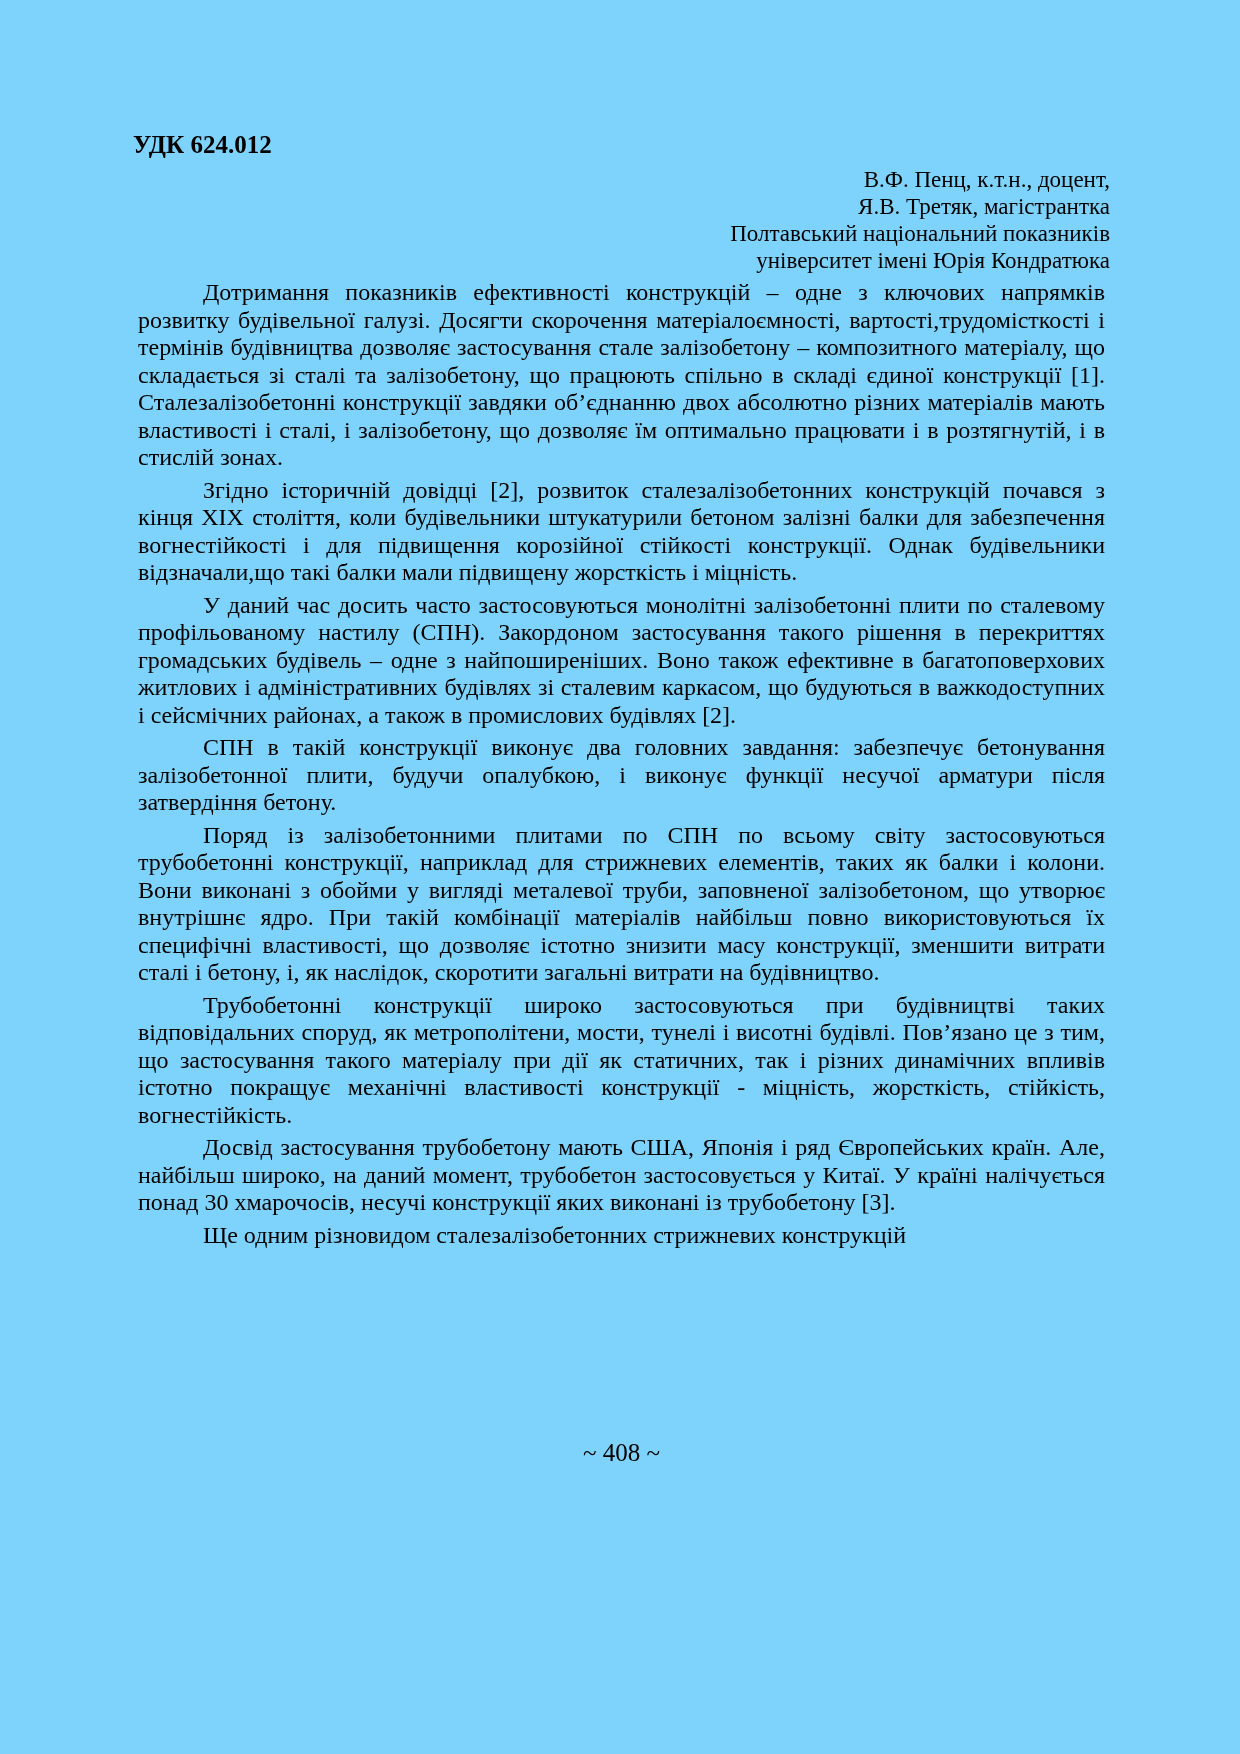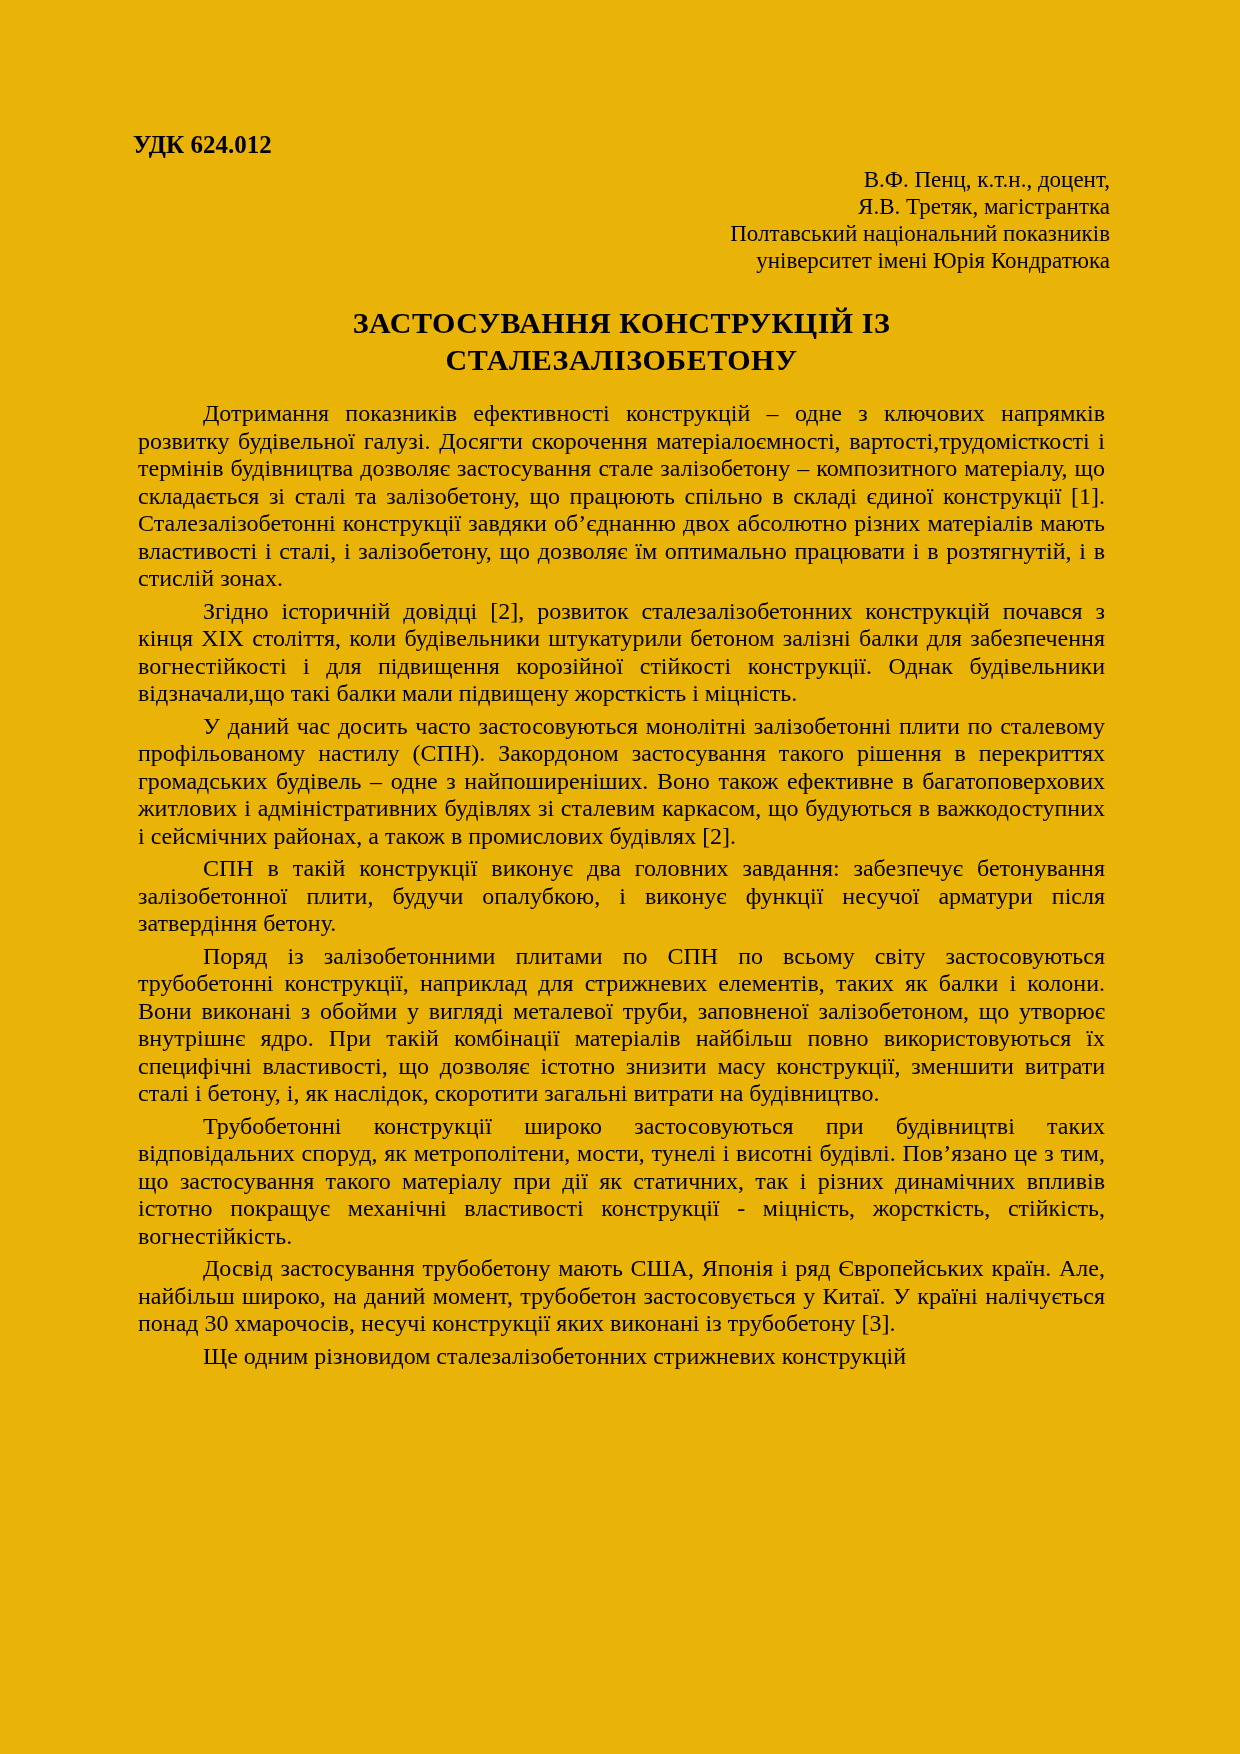--- a/index.html
+++ b/index.html
@@ -2,21 +2,21 @@
 <html><head>
 <meta charset="utf-8">
 <style>
   * { box-sizing: border-box; }
   html, body { margin: 0; padding: 0; background: #ffffff; }
   .page {
     position: relative;
     width: 1240px;
     height: 1754px;
     margin: 0 auto;
-    background: #eab308;
+    background: #7dd3fc;
     color: #000000;
     font-family: "Liberation Serif", "DejaVu Serif", serif;
     padding: 130px 130px 0 133px;
     overflow: hidden;
   }
   .udc {
     font-weight: bold;
     font-size: 25px;
     line-height: 30px;
     text-align: left;
@@ -61,30 +61,27 @@
 
   <div class="udc">УДК 624.012</div>
 
   <div class="authors">
     <div>В.Ф. Пенц, к.т.н., доцент,</div>
     <div>Я.В. Третяк, магістрантка</div>
     <div>Полтавський національний показників</div>
     <div>університет імені Юрія Кондратюка</div>
   </div>
 
-  <h1 class="paper-title">
-    <span>ЗАСТОСУВАННЯ КОНСТРУКЦІЙ ІЗ</span><br>
-    <span>СТАЛЕЗАЛІЗОБЕТОНУ</span>
-  </h1>
 
   <div class="body-text">
     <p>Дотримання показників ефективності конструкцій – одне з ключових напрямків розвитку будівельної галузі. Досягти скорочення матеріалоємності, вартості,трудомісткості і термінів будівництва дозволяє застосування стале залізобетону – композитного матеріалу, що складається зі сталі та залізобетону, що працюють спільно в складі єдиної конструкції [1]. Сталезалізобетонні конструкції завдяки об’єднанню двох абсолютно різних матеріалів мають властивості і сталі, і залізобетону, що дозволяє їм оптимально працювати і в розтягнутій, і в стислій зонах.</p>
     <p>Згідно історичній довідці [2], розвиток сталезалізобетонних конструкцій почався з кінця ХІХ століття, коли будівельники штукатурили бетоном залізні балки для забезпечення вогнестійкості і для підвищення корозійної стійкості конструкції. Однак будівельники відзначали,що такі балки мали підвищену жорсткість і міцність.</p>
     <p>У даний час досить часто застосовуються монолітні залізобетонні плити по сталевому профільованому настилу (СПН). Закордоном застосування такого рішення в перекриттях громадських будівель – одне з найпоширеніших. Воно також ефективне в багатоповерхових житлових і адміністративних будівлях зі сталевим каркасом, що будуються в важкодоступних і сейсмічних районах, а також в промислових будівлях [2].</p>
     <p>СПН в такій конструкції виконує два головних завдання: забезпечує бетонування залізобетонної плити, будучи опалубкою, і виконує функції несучої арматури після затвердіння бетону.</p>
     <p>Поряд із залізобетонними плитами по СПН по всьому світу застосовуються трубобетонні конструкції, наприклад для стрижневих елементів, таких як балки і колони. Вони виконані з обойми у вигляді металевої труби, заповненої залізобетоном, що утворює внутрішнє ядро. При такій комбінації матеріалів найбільш повно використовуються їх специфічні властивості, що дозволяє істотно знизити масу конструкції, зменшити витрати сталі і бетону, і, як наслідок, скоротити загальні витрати на будівництво.</p>
     <p>Трубобетонні конструкції широко застосовуються при будівництві таких відповідальних споруд, як метрополітени, мости, тунелі і висотні будівлі. Пов’язано це з тим, що застосування такого матеріалу при дії як статичних, так і різних динамічних впливів істотно покращує механічні властивості конструкції - міцність, жорсткість, стійкість, вогнестійкість.</p>
     <p>Досвід застосування трубобетону мають США, Японія і ряд Європейських країн. Але, найбільш широко, на даний момент, трубобетон застосовується у Китаї. У країні налічується понад 30 хмарочосів, несучі конструкції яких виконані із трубобетону [3].</p>
     <p>Ще одним різновидом сталезалізобетонних стрижневих конструкцій</p>
   </div>
 
+  <div class="page-footer">~ 408 ~</div>
 
 </div>
 
 </body></html>

